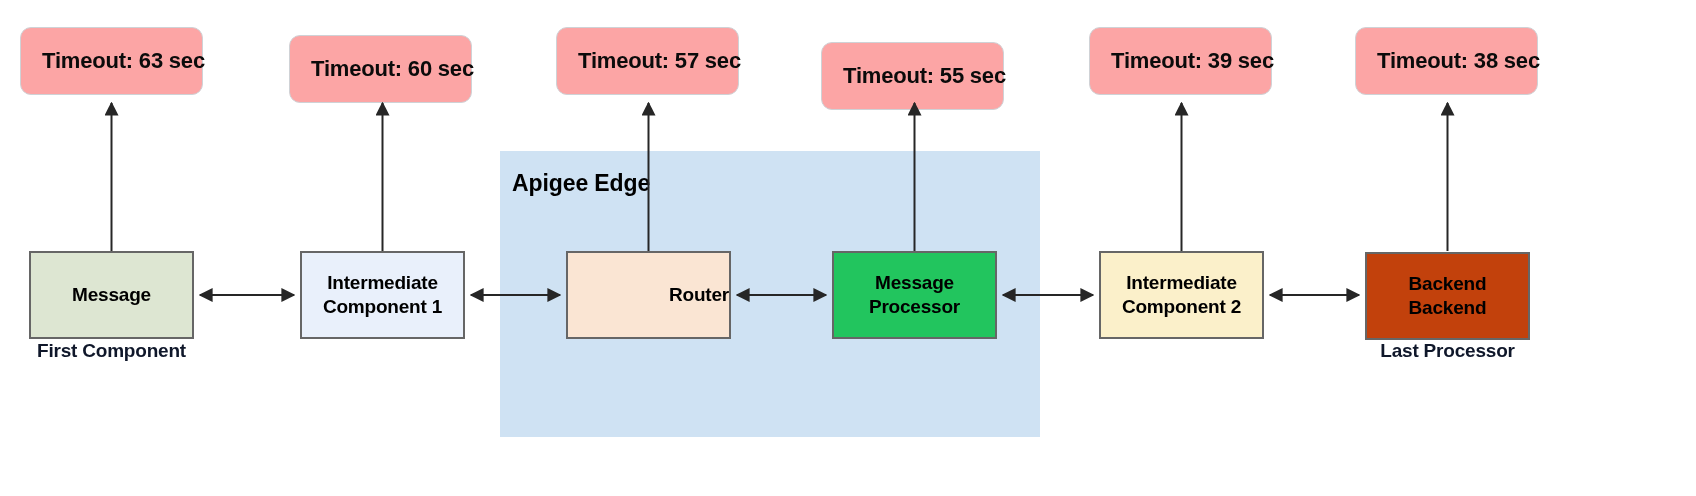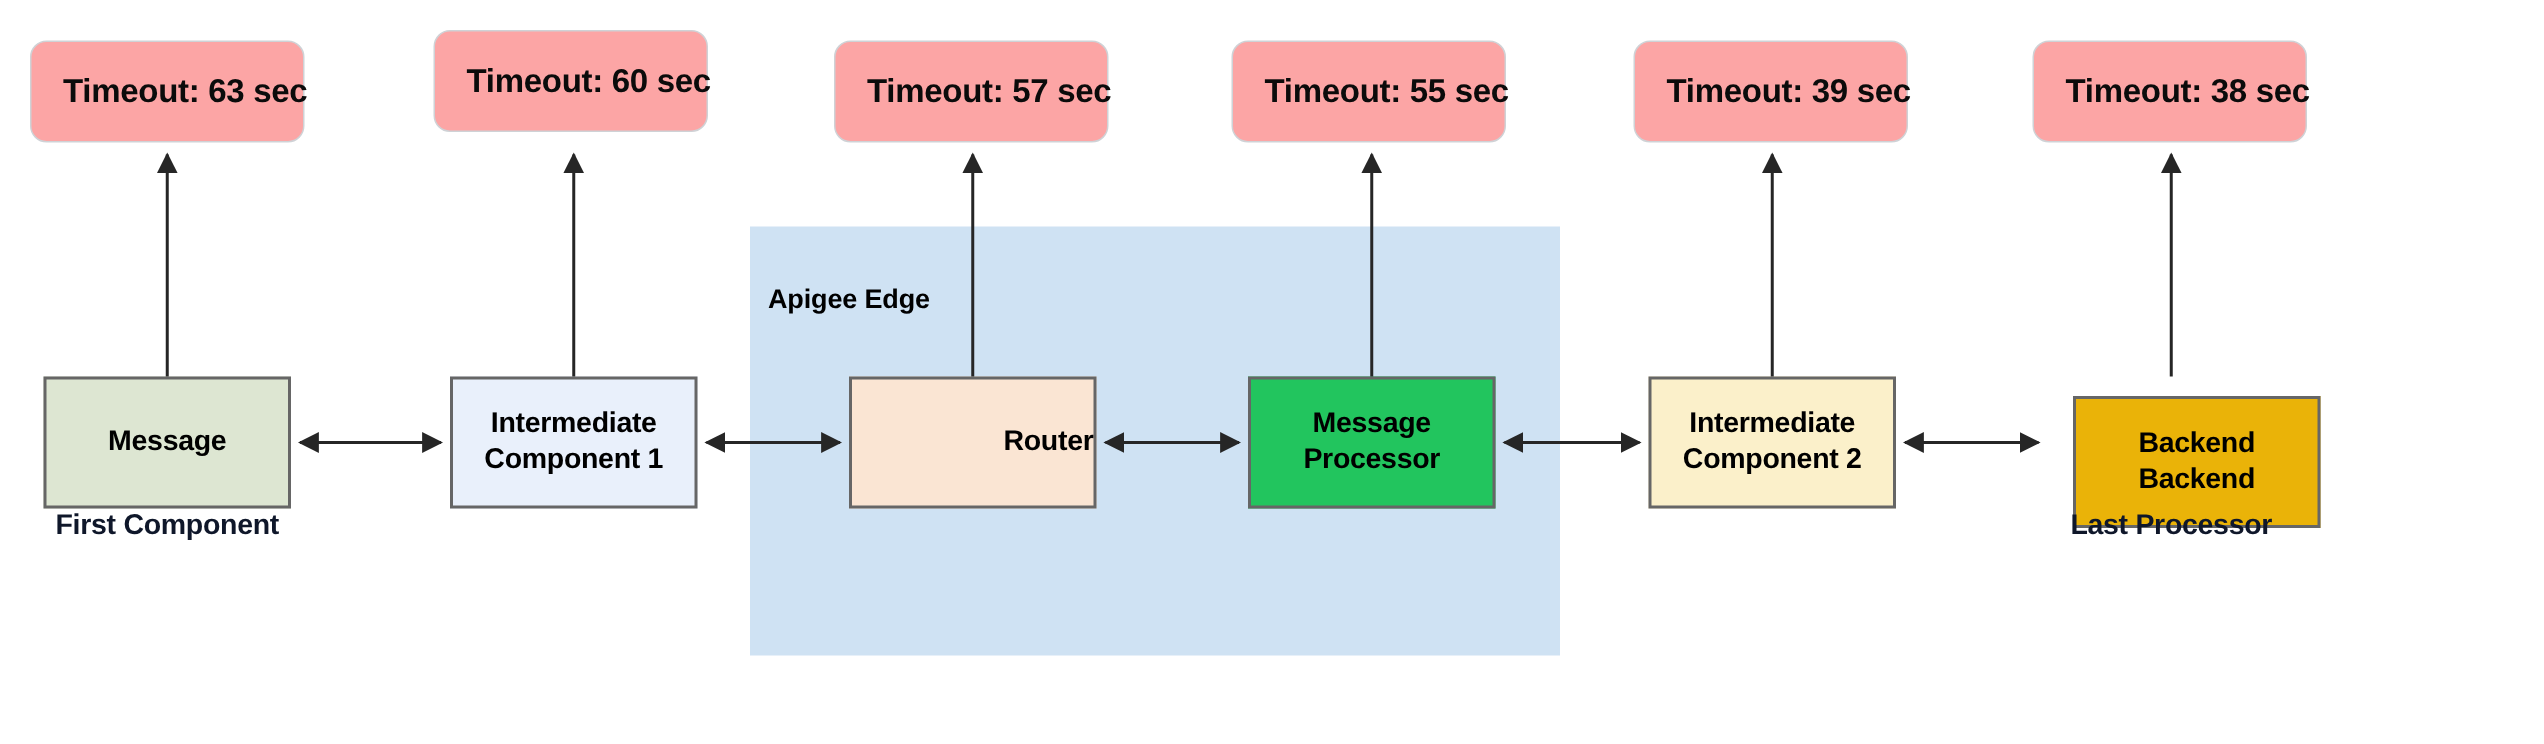--- a/index.html
+++ b/index.html
@@ -20,26 +20,25 @@
   }
 
   
   .group-panel {
     position: absolute;
     background: #cfe2f3;
     box-sizing: border-box;
   }
   .group-panel-label {
     position: absolute;
-    font-size: 18px;
+    font-size: 23px;
     font-weight: bold;
     color: #000000;
     letter-spacing: -0.1px;
     white-space: nowrap;
-    margin-top: 19px;
   }
 
   
   .timeout-box {
     position: absolute;
     box-sizing: border-box;
     background: #fca5a5;
     border: 1px solid #cfd2d6;
     border-radius: 11px;
     display: flex;
@@ -95,23 +94,23 @@
 </head>
 <body>
 
 <div id="canvas">
 
   <div class="group-panel" id="group-panel" style="left: 500px; top: 151px; width: 540px; height: 286px; background: rgb(207, 226, 243);"></div>
   <div class="group-panel-label" id="group-panel-label" style="left: 512px; top: 170px;">Apigee Edge</div>
 
   <div id="timeout-layer">
       <div class="timeout-box" style="left: 20px; top: 27px; width: 183px; height: 68px;">Timeout:  63 sec</div>
-      <div class="timeout-box" style="left: 289px; top: 20px; width: 183px; height: 68px;">Timeout:  60 sec</div>
+      <div class="timeout-box" style="left: 289px; top: 35px; width: 183px; height: 68px;">Timeout:  60 sec</div>
       <div class="timeout-box" style="left: 556px; top: 27px; width: 183px; height: 68px;">Timeout:  57 sec</div>
-      <div class="timeout-box" style="left: 821px; top: 27px; width: 183px; height: 68px;">Timeout:  55 sec</div>
+      <div class="timeout-box" style="left: 821px; top: 42px; width: 183px; height: 68px;">Timeout:  55 sec</div>
       <div class="timeout-box" style="left: 1089px; top: 27px; width: 183px; height: 68px;">Timeout:  39 sec</div>
       <div class="timeout-box" style="left: 1355px; top: 27px; width: 183px; height: 68px;">Timeout:  38 sec</div>
     </div>
 
   <div id="component-layer">
       <div class="component-box" style="left: 29px; top: 251px; width: 165px; height: 88px; background: rgb(221, 230, 210); border-color: rgb(102, 102, 102);">
         <div>
           <span>Message</span>
         </div>
       </div>
@@ -131,21 +130,21 @@
           <span>Message</span>
           <span>Processor</span>
         </div>
       </div>
       <div class="component-box" style="left: 1099px; top: 251px; width: 165px; height: 88px; background: rgb(251, 240, 202); border-color: rgb(102, 102, 102);">
         <div>
           <span>Intermediate</span>
           <span>Component 2</span>
         </div>
       </div>
-      <div class="component-box" style="left: 1365px; top: 264px; width: 165px; height: 88px; background: #eab308; border-color: rgb(102, 102, 102); margin-left: 17px;">
+      <div class="component-box" style="left: 1365px; top: 252px; width: 165px; height: 88px; background: #c2410c; border-color: rgb(102, 102, 102);">
         <div>
           <span>Backend</span>
           <span>Backend</span>
         </div>
       </div>
     </div>
 
   <div id="caption-layer">
       <div class="caption-label" style="left: 29px; top: 340px; width: 165px;">First Component</div>
       <div class="caption-label" style="left: 1365px; top: 340px; width: 165px;">Last Processor</div>

